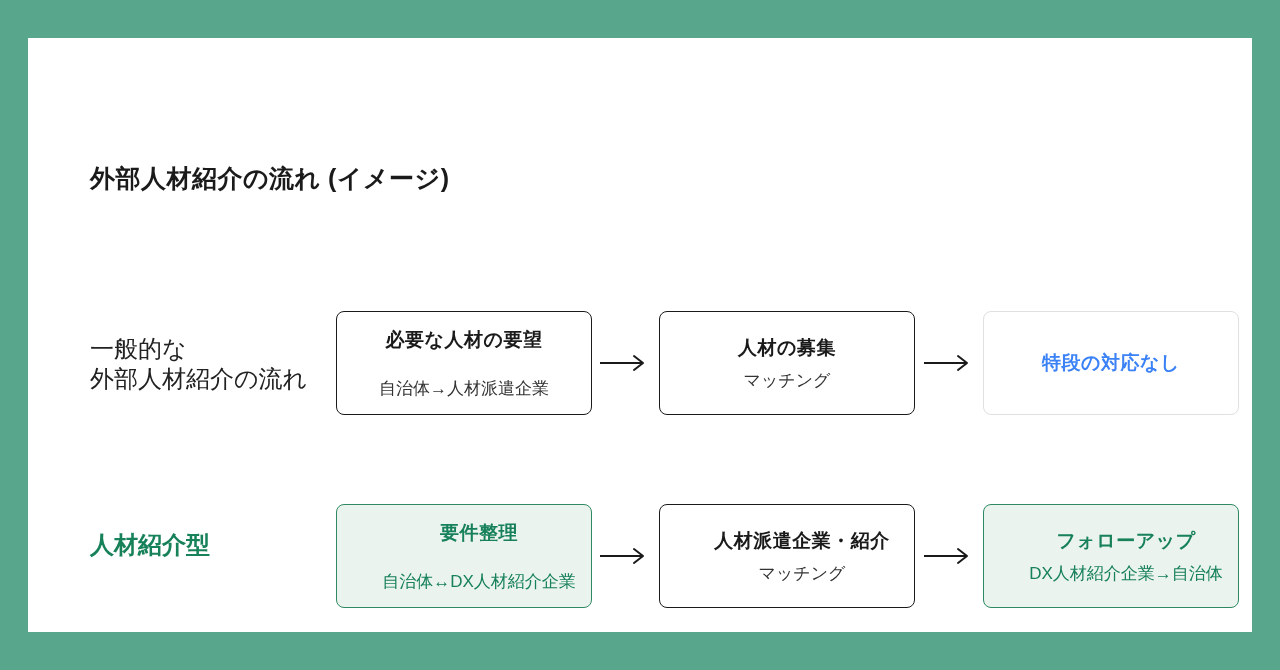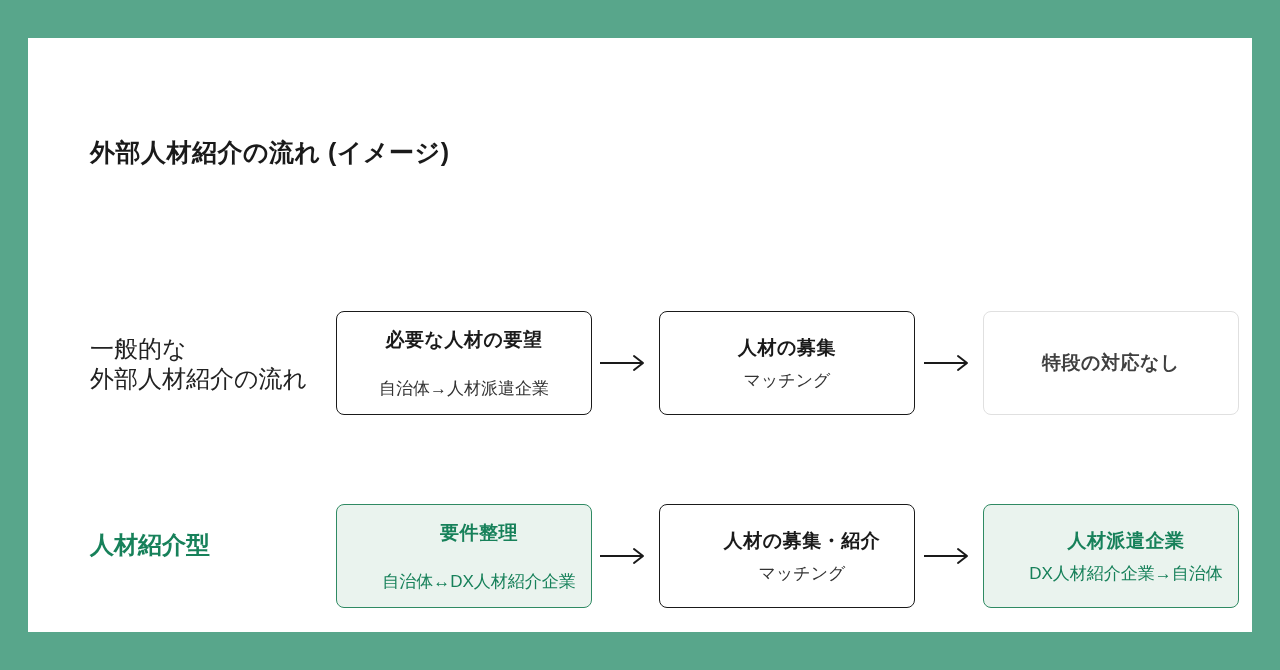--- a/index.html
+++ b/index.html
@@ -14,21 +14,21 @@
     position: absolute; inset: 0;
   }
   .card {
     position: absolute;
     left: 28px; top: 38px;
     width: 1224px; height: 594px;
     background: #ffffff;
   }
   .title {
     position: absolute;
-    left: 62px; top: 98px;
+    left: 62px; top: 124px;
     font-size: 25px;
     font-weight: bold;
     color: #1a1a1a;
     letter-spacing: 0.5px;
     margin: 0;
   }
   .row-label {
     position: absolute;
     left: 62px;
     font-size: 24px;
@@ -64,21 +64,21 @@
     color: #1a1a1a;
     letter-spacing: 0.5px;
   }
   .step-sub {
     font-size: 17px;
     line-height: 21px;
     color: #333333;
   }
   .step-box.green .step-title,
   .step-box.green .step-sub { color: #17815a; }
-  .step-box.muted .step-title { color: #404040; }
+  .step-box.muted .step-title { color: #3b82f6; }
   
   .col-a { left: 308px; gap: 25px; }
   .col-b { left: 631px; }
   .col-c { left: 955px; }
   .row-1 { top: 273px; }
   .row-2 { top: 466px; padding-left: 30px; }
   .arrow {
     position: absolute;
     width: 52px; height: 18px;
   }
@@ -139,30 +139,30 @@
     </div>
 
     <div class="arrow a3">
       <svg width="52" height="18" viewBox="0 0 52 18">
         <line x1="1" y1="9" x2="43" y2="9" stroke="#1a1a1a" stroke-width="2"></line>
         <path d="M35 2 L44 9 L35 16" fill="none" stroke="#1a1a1a" stroke-width="2" stroke-linecap="round" stroke-linejoin="round"></path>
       </svg>
     </div>
 
     <div class="step-box default col-b row-2">
-      <div class="step-title">人材の募集・紹介</div>
+      <div class="step-title">人材派遣企業・紹介</div>
       <div class="step-sub">マッチング</div>
     </div>
 
     <div class="arrow a4">
       <svg width="52" height="18" viewBox="0 0 52 18">
         <line x1="1" y1="9" x2="43" y2="9" stroke="#1a1a1a" stroke-width="2"></line>
         <path d="M35 2 L44 9 L35 16" fill="none" stroke="#1a1a1a" stroke-width="2" stroke-linecap="round" stroke-linejoin="round"></path>
       </svg>
     </div>
 
     <div class="step-box green col-c row-2">
-      <div class="step-title">人材派遣企業</div>
+      <div class="step-title">フォローアップ</div>
       <div class="step-sub">DX人材紹介企業→自治体</div>
     </div>
 
   </div>
 </div>
 
 </body></html>

